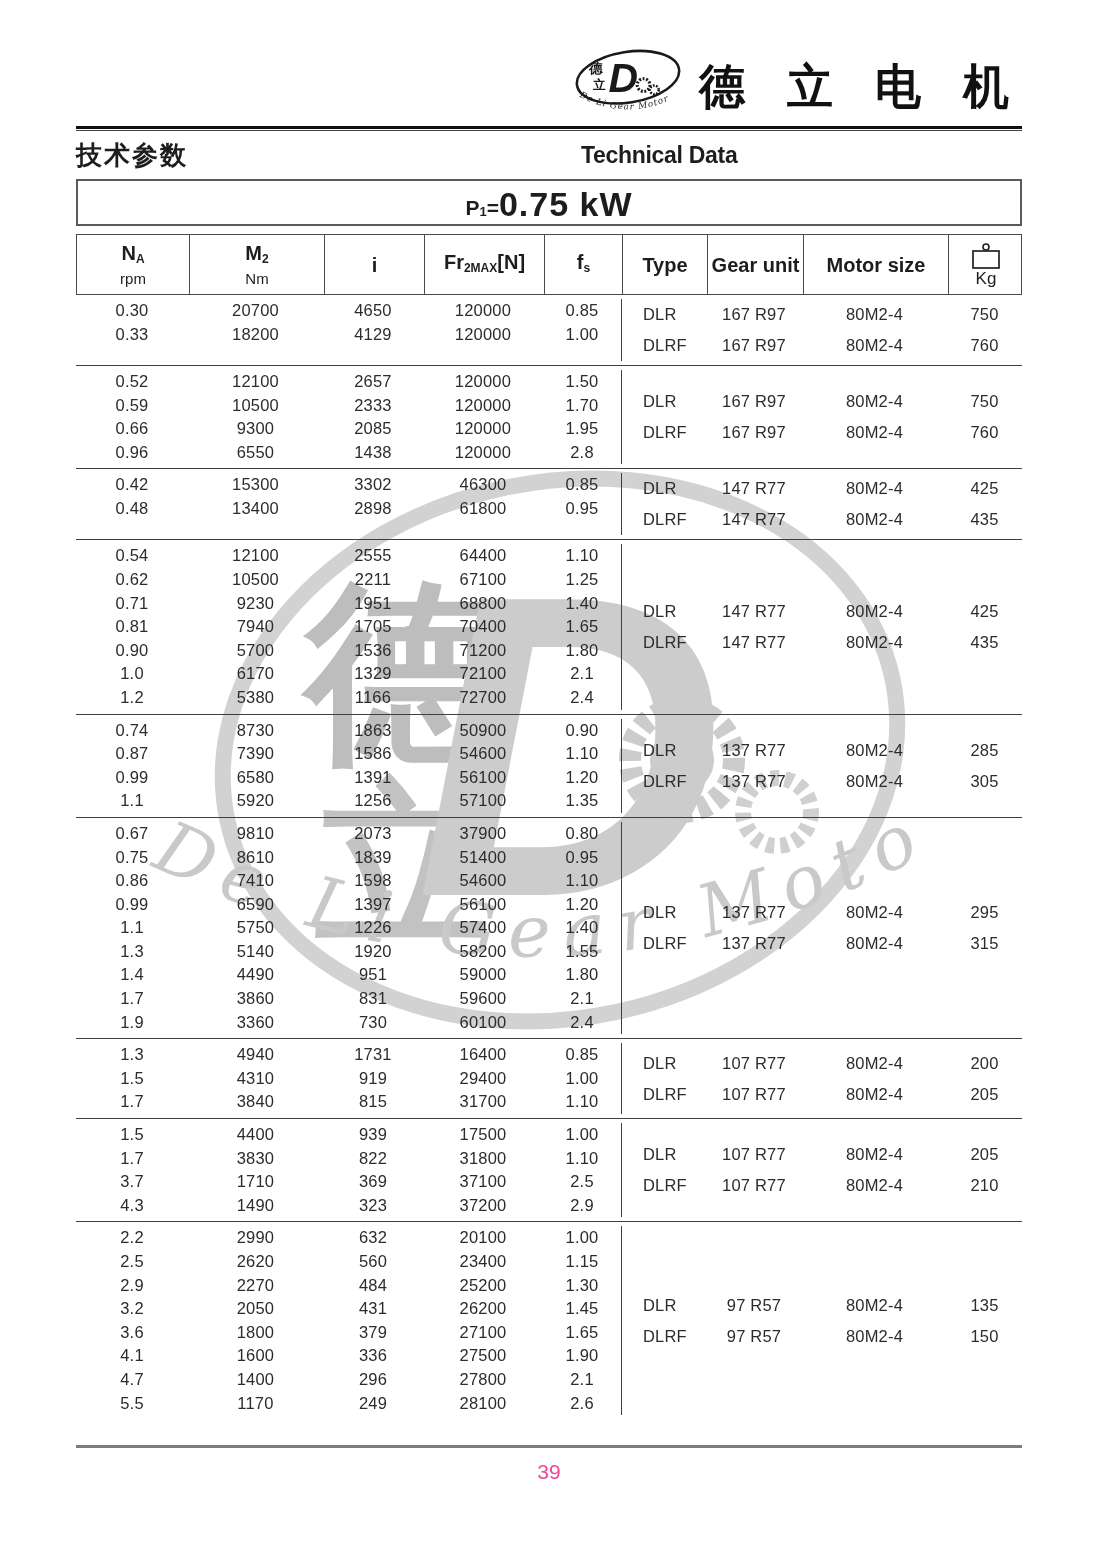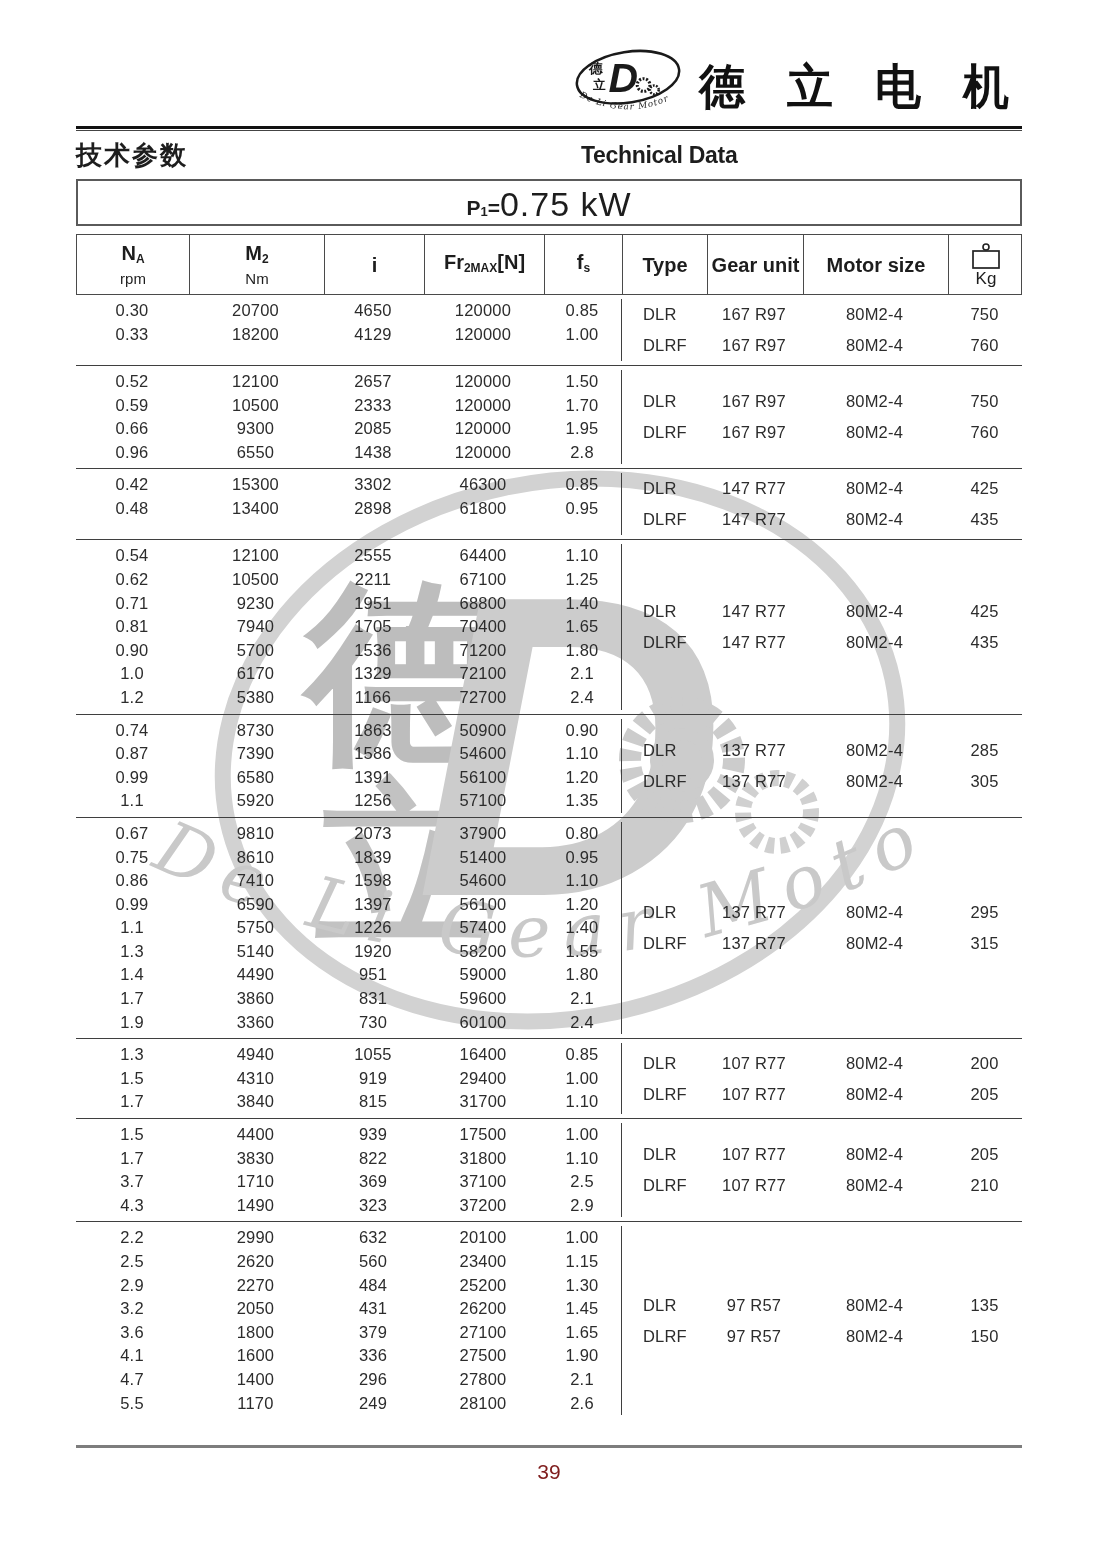--- a/index.html
+++ b/index.html
@@ -32,21 +32,21 @@
 
   
   .power-box{
     margin-top:5px;height:43px;border:2px solid #5a5a5a;
     display:flex;align-items:baseline;justify-content:center;
     padding-top:0;
   }
   .power-box .pmain{font-size:21px;font-weight:bold;align-self:center;margin-top:10px;}
   .power-box .psub{font-size:13px;font-weight:bold;align-self:center;margin-top:18px;}
   .power-box .peq{font-size:21px;font-weight:bold;align-self:center;margin-top:10px;}
-  .power-box .pval{font-size:34px;font-weight:normal;letter-spacing:1px;align-self:center;margin-top:4px;}
+  .power-box .pval{font-size:34px;font-weight:bold;letter-spacing:1px;align-self:center;margin-top:4px;}
 
   
   .thead{
     margin-top:8px;
     display:grid;
     grid-template-columns:112px 135px 100px 120px 78px 85px 96px 145px 75px;
     border:1.8px solid #4a4a4a;
     height:59px;
   }
   .hcell{display:flex;flex-direction:column;align-items:center;justify-content:center;}
@@ -74,21 +74,21 @@
     letter-spacing:0.2px;white-space:nowrap;
   }
   .rval{
     font-size:16.5px;line-height:31px;text-align:center;color:#2c2c2c;
     letter-spacing:0.2px;white-space:nowrap;
   }
   .cell.type-col .rval{text-align:left;padding-left:21px;}
 
   
   .bottom-rule{margin-top:26px;height:3px;background:#7d7d7d;}
-  .page-num{margin-top:12px;text-align:center;font-size:21px;color:#7f1d1d;}
+  .page-num{margin-top:12px;text-align:center;font-size:21px;color:#ec4899;}
 </style>
 </head>
 <body>
 
 <div class="page">
 
   <svg class="watermark" viewBox="0 0 860 720" aria-hidden="true">
     <g transform="rotate(-12 440 330)">
       <ellipse cx="440" cy="330" rx="340" ry="268" fill="none" stroke="#d2d2d2" stroke-width="16"></ellipse>
     </g>
@@ -493,21 +493,21 @@
             <div class="val">1.3</div>
             <div class="val">1.5</div>
             <div class="val">1.7</div>
           </div>
           <div class="cell left">
             <div class="val">4940</div>
             <div class="val">4310</div>
             <div class="val">3840</div>
           </div>
           <div class="cell left">
-            <div class="val">1055</div>
+            <div class="val">1731</div>
             <div class="val">919</div>
             <div class="val">815</div>
           </div>
           <div class="cell left">
             <div class="val">16400</div>
             <div class="val">29400</div>
             <div class="val">31700</div>
           </div>
           <div class="cell left">
             <div class="val">0.85</div>

